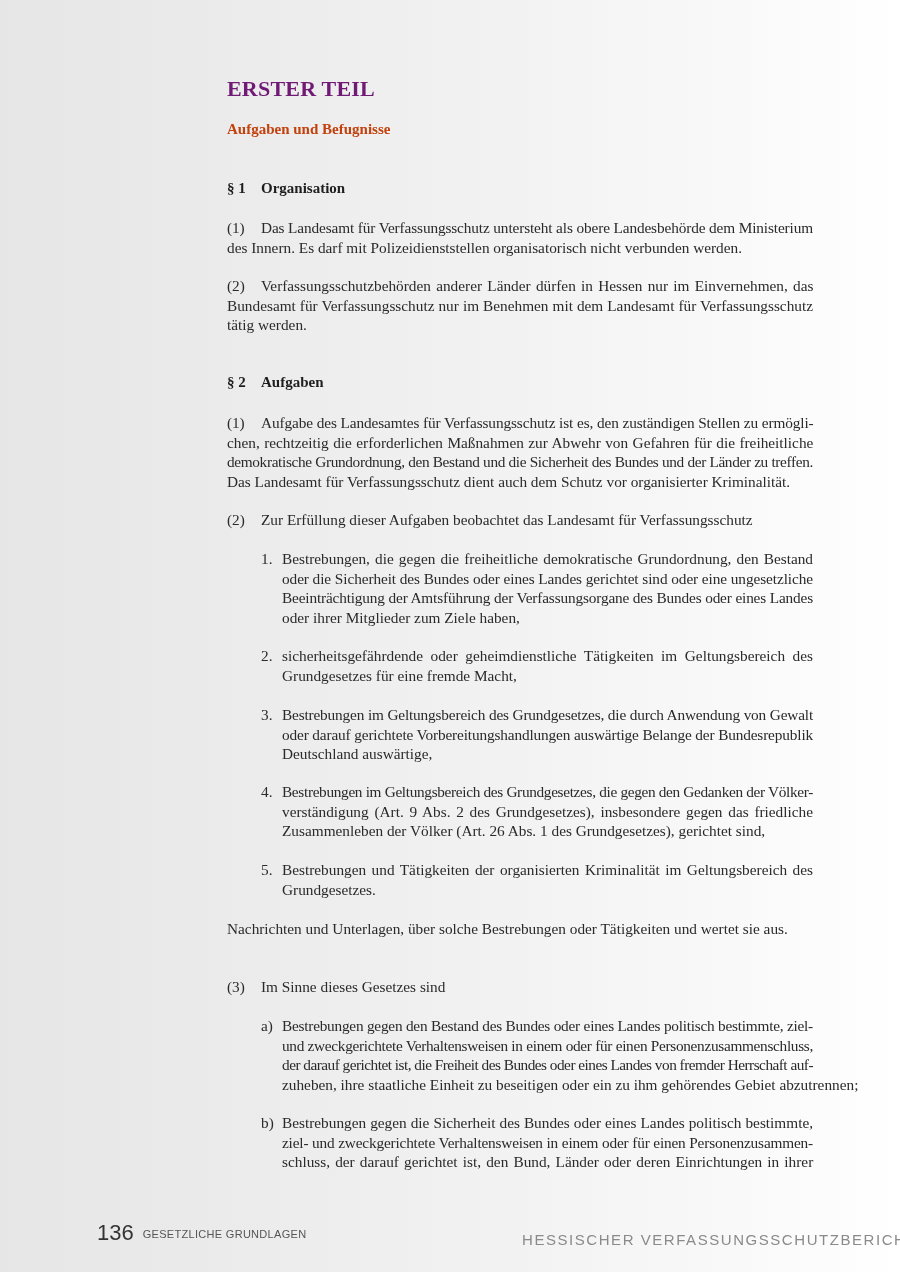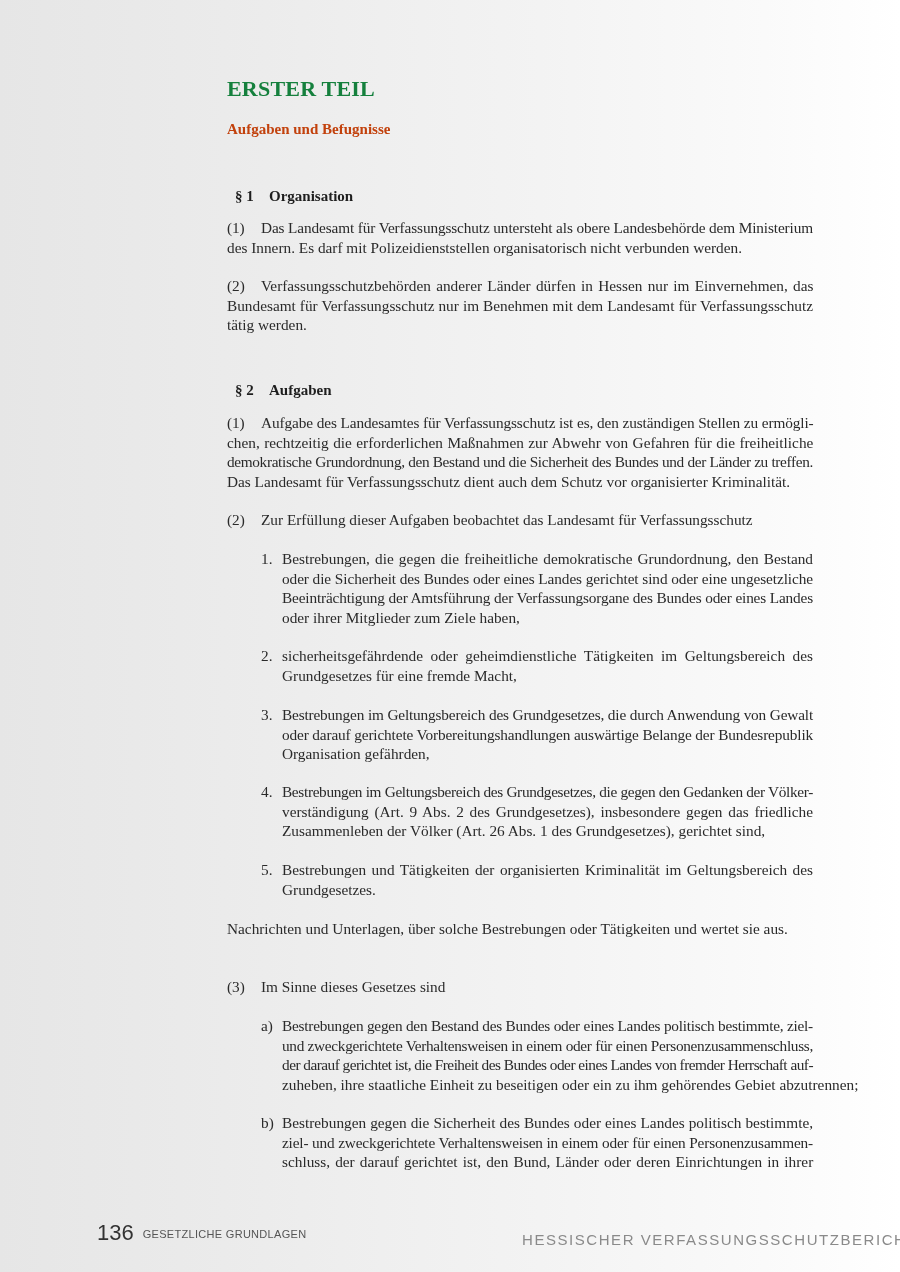--- a/index.html
+++ b/index.html
@@ -21,36 +21,36 @@
     top: 0;
     width: 586px;
   }
   .part-title {
     position: absolute;
     top: 76px;
     left: 0;
     margin: 0;
     font-size: 22px;
     font-weight: bold;
-    color: #15803d;
+    color: #701a75;
     letter-spacing: 0.2px;
   }
   .part-subtitle {
     position: absolute;
     top: 121px;
     left: 0;
     margin: 0;
     font-size: 15px;
     font-weight: bold;
     color: #c2410c;
   }
   .section-heading {
     position: absolute;
     left: 0;
-    margin: 8px;
+    margin: 0;
     font-size: 15px;
     font-weight: bold;
     color: #1e1e1e;
     white-space: nowrap;
     font-family: Liberation Serif, serif;
   }
   .section-heading .sec-num {
     display: inline-block;
     width: 34px;
   }
@@ -190,21 +190,21 @@
       <span class="jline" style="white-space: nowrap; display: block; word-spacing: 3.66667px;">sicherheitsgefährdende oder geheimdienstliche Tätigkeiten im Geltungsbereich des</span>
       <span class="jline last">Grundgesetzes für eine fremde Macht,</span>
     </div>
   </div>
 
   <div class="list-item" style="top:705px">
     <span class="marker">3.</span>
     <div class="body">
       <span class="jline" style="white-space: nowrap; display: block; letter-spacing: -0.160494px;">Bestrebungen im Geltungsbereich des Grundgesetzes, die durch Anwendung von Gewalt</span>
       <span class="jline" style="white-space: nowrap; display: block; letter-spacing: -0.142857px;">oder darauf gerichtete Vorbereitungshandlungen auswärtige Belange der Bundesrepublik</span>
-      <span class="jline last">Organisation gefährden,</span>
+      <span class="jline last">Deutschland auswärtige,</span>
     </div>
   </div>
 
   <div class="list-item" style="top:782px">
     <span class="marker">4.</span>
     <div class="body">
       <span class="jline" style="white-space: nowrap; display: block; letter-spacing: -0.329412px;">Bestrebungen im Geltungsbereich des Grundgesetzes, die gegen den Gedanken der Völker-</span>
       <span class="jline" style="white-space: nowrap; display: block; word-spacing: 1.9px;">verständigung (Art. 9 Abs. 2 des Grundgesetzes), insbesondere gegen das friedliche</span>
       <span class="jline last">Zusammenleben der Völker (Art. 26 Abs. 1 des Grundgesetzes), gerichtet sind,</span>
     </div>

